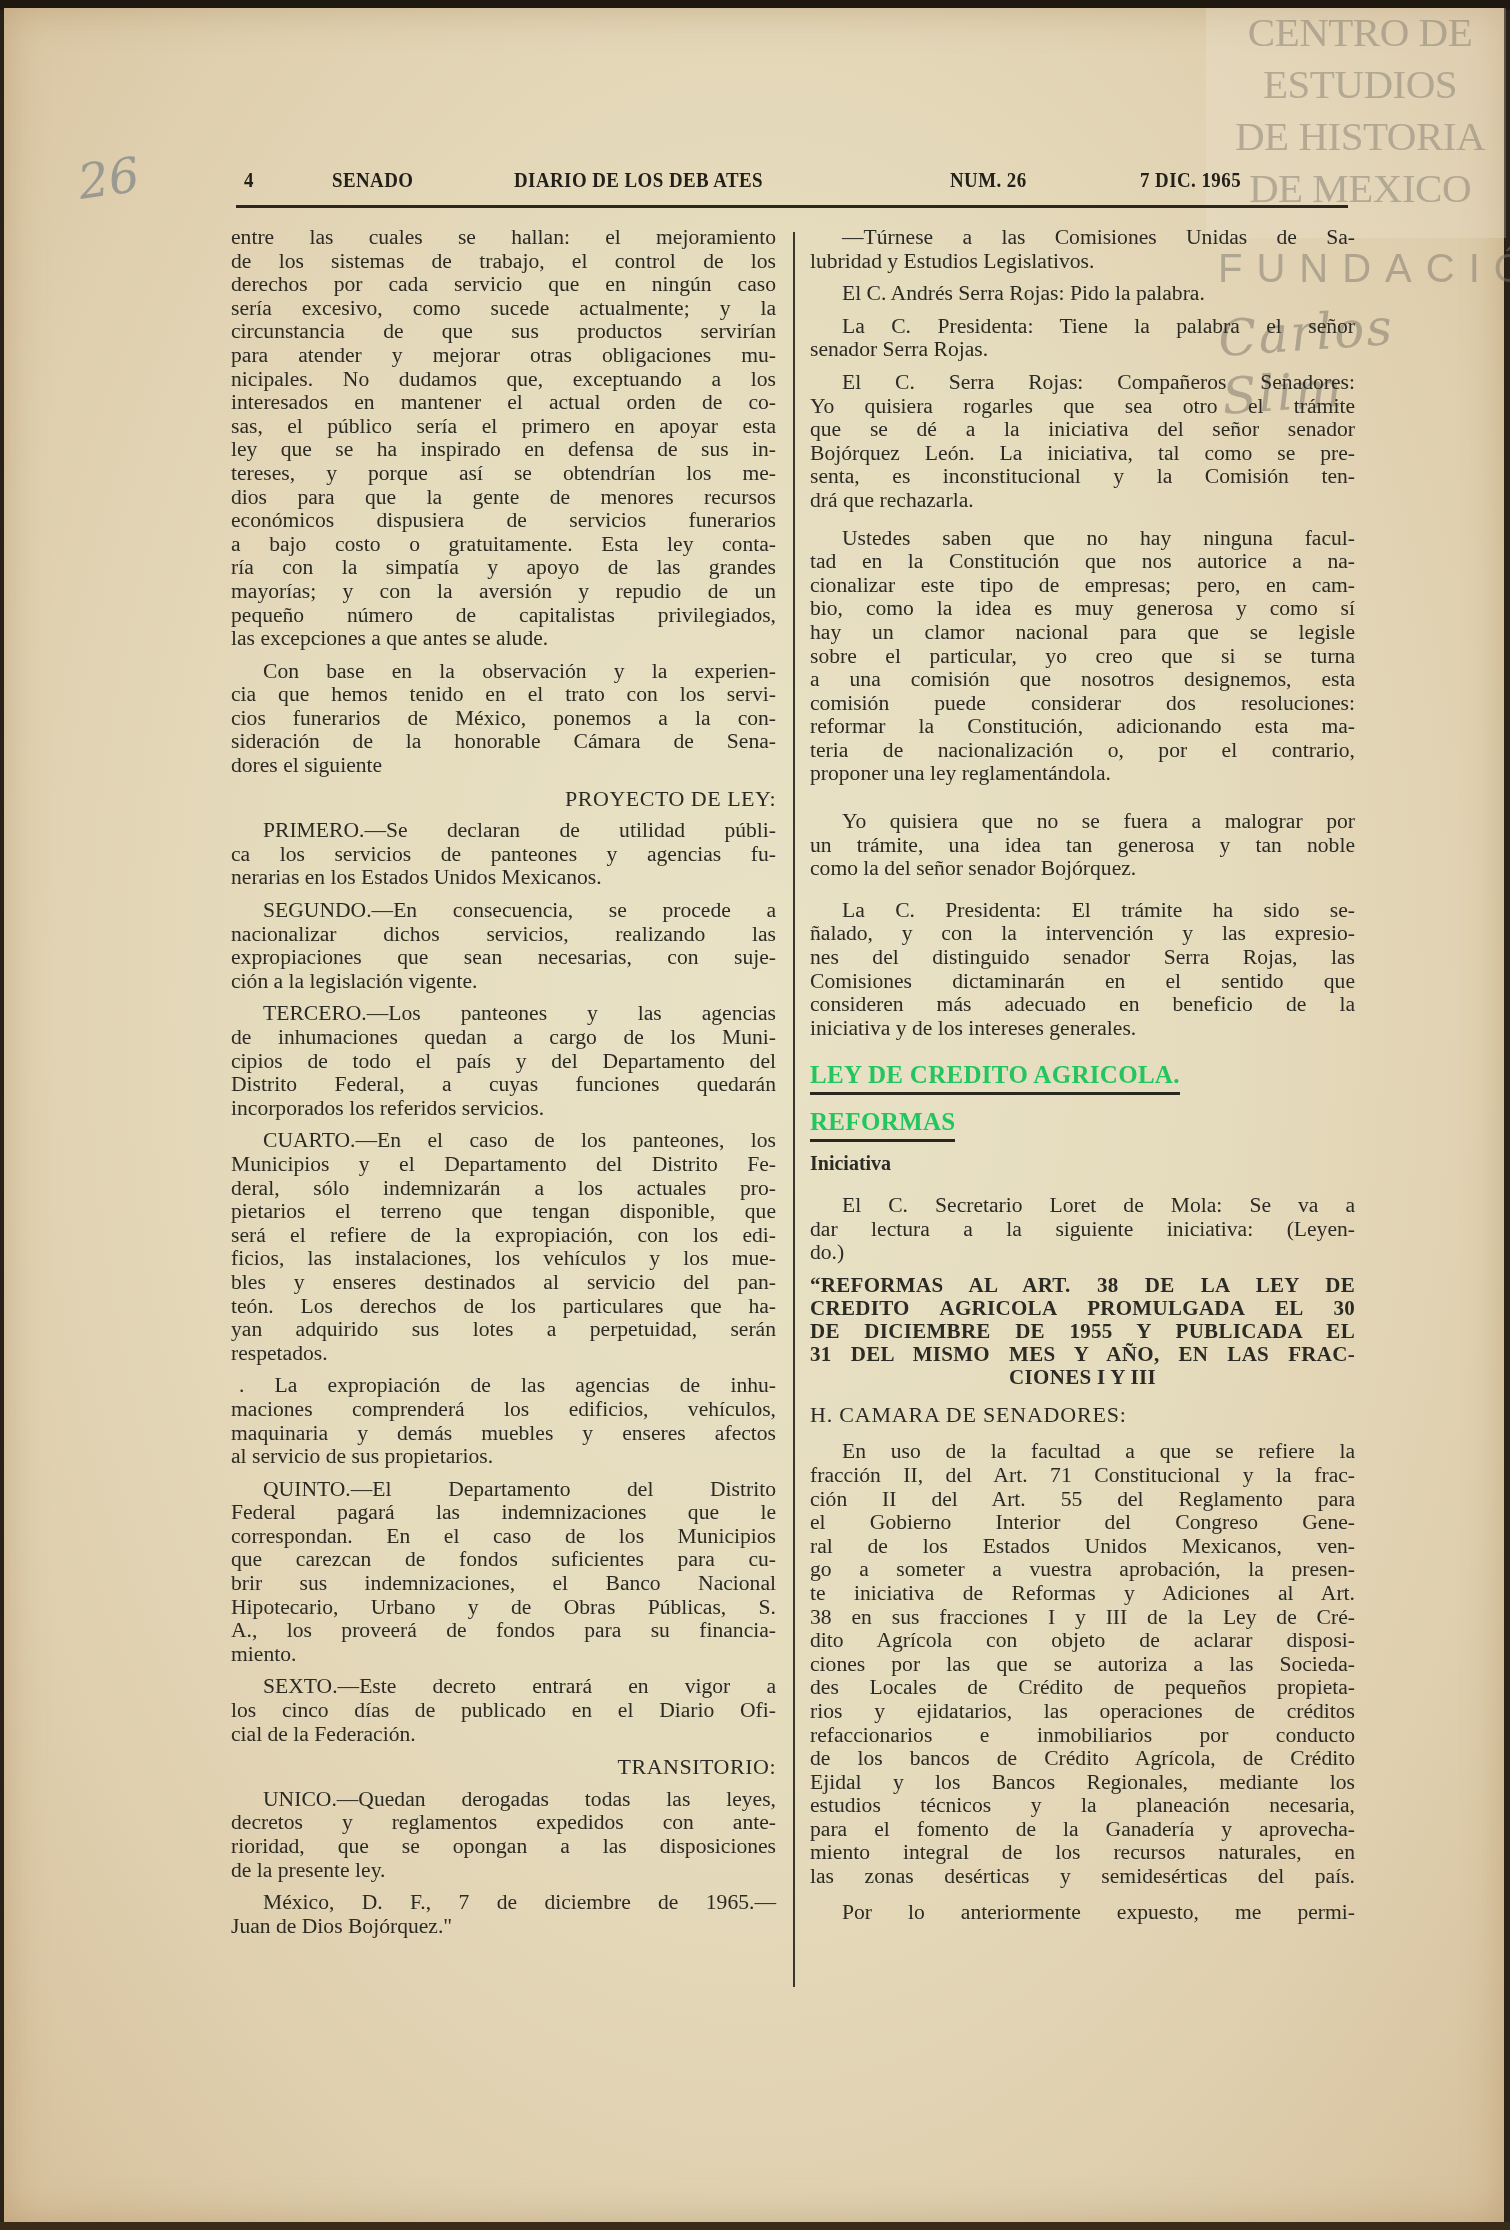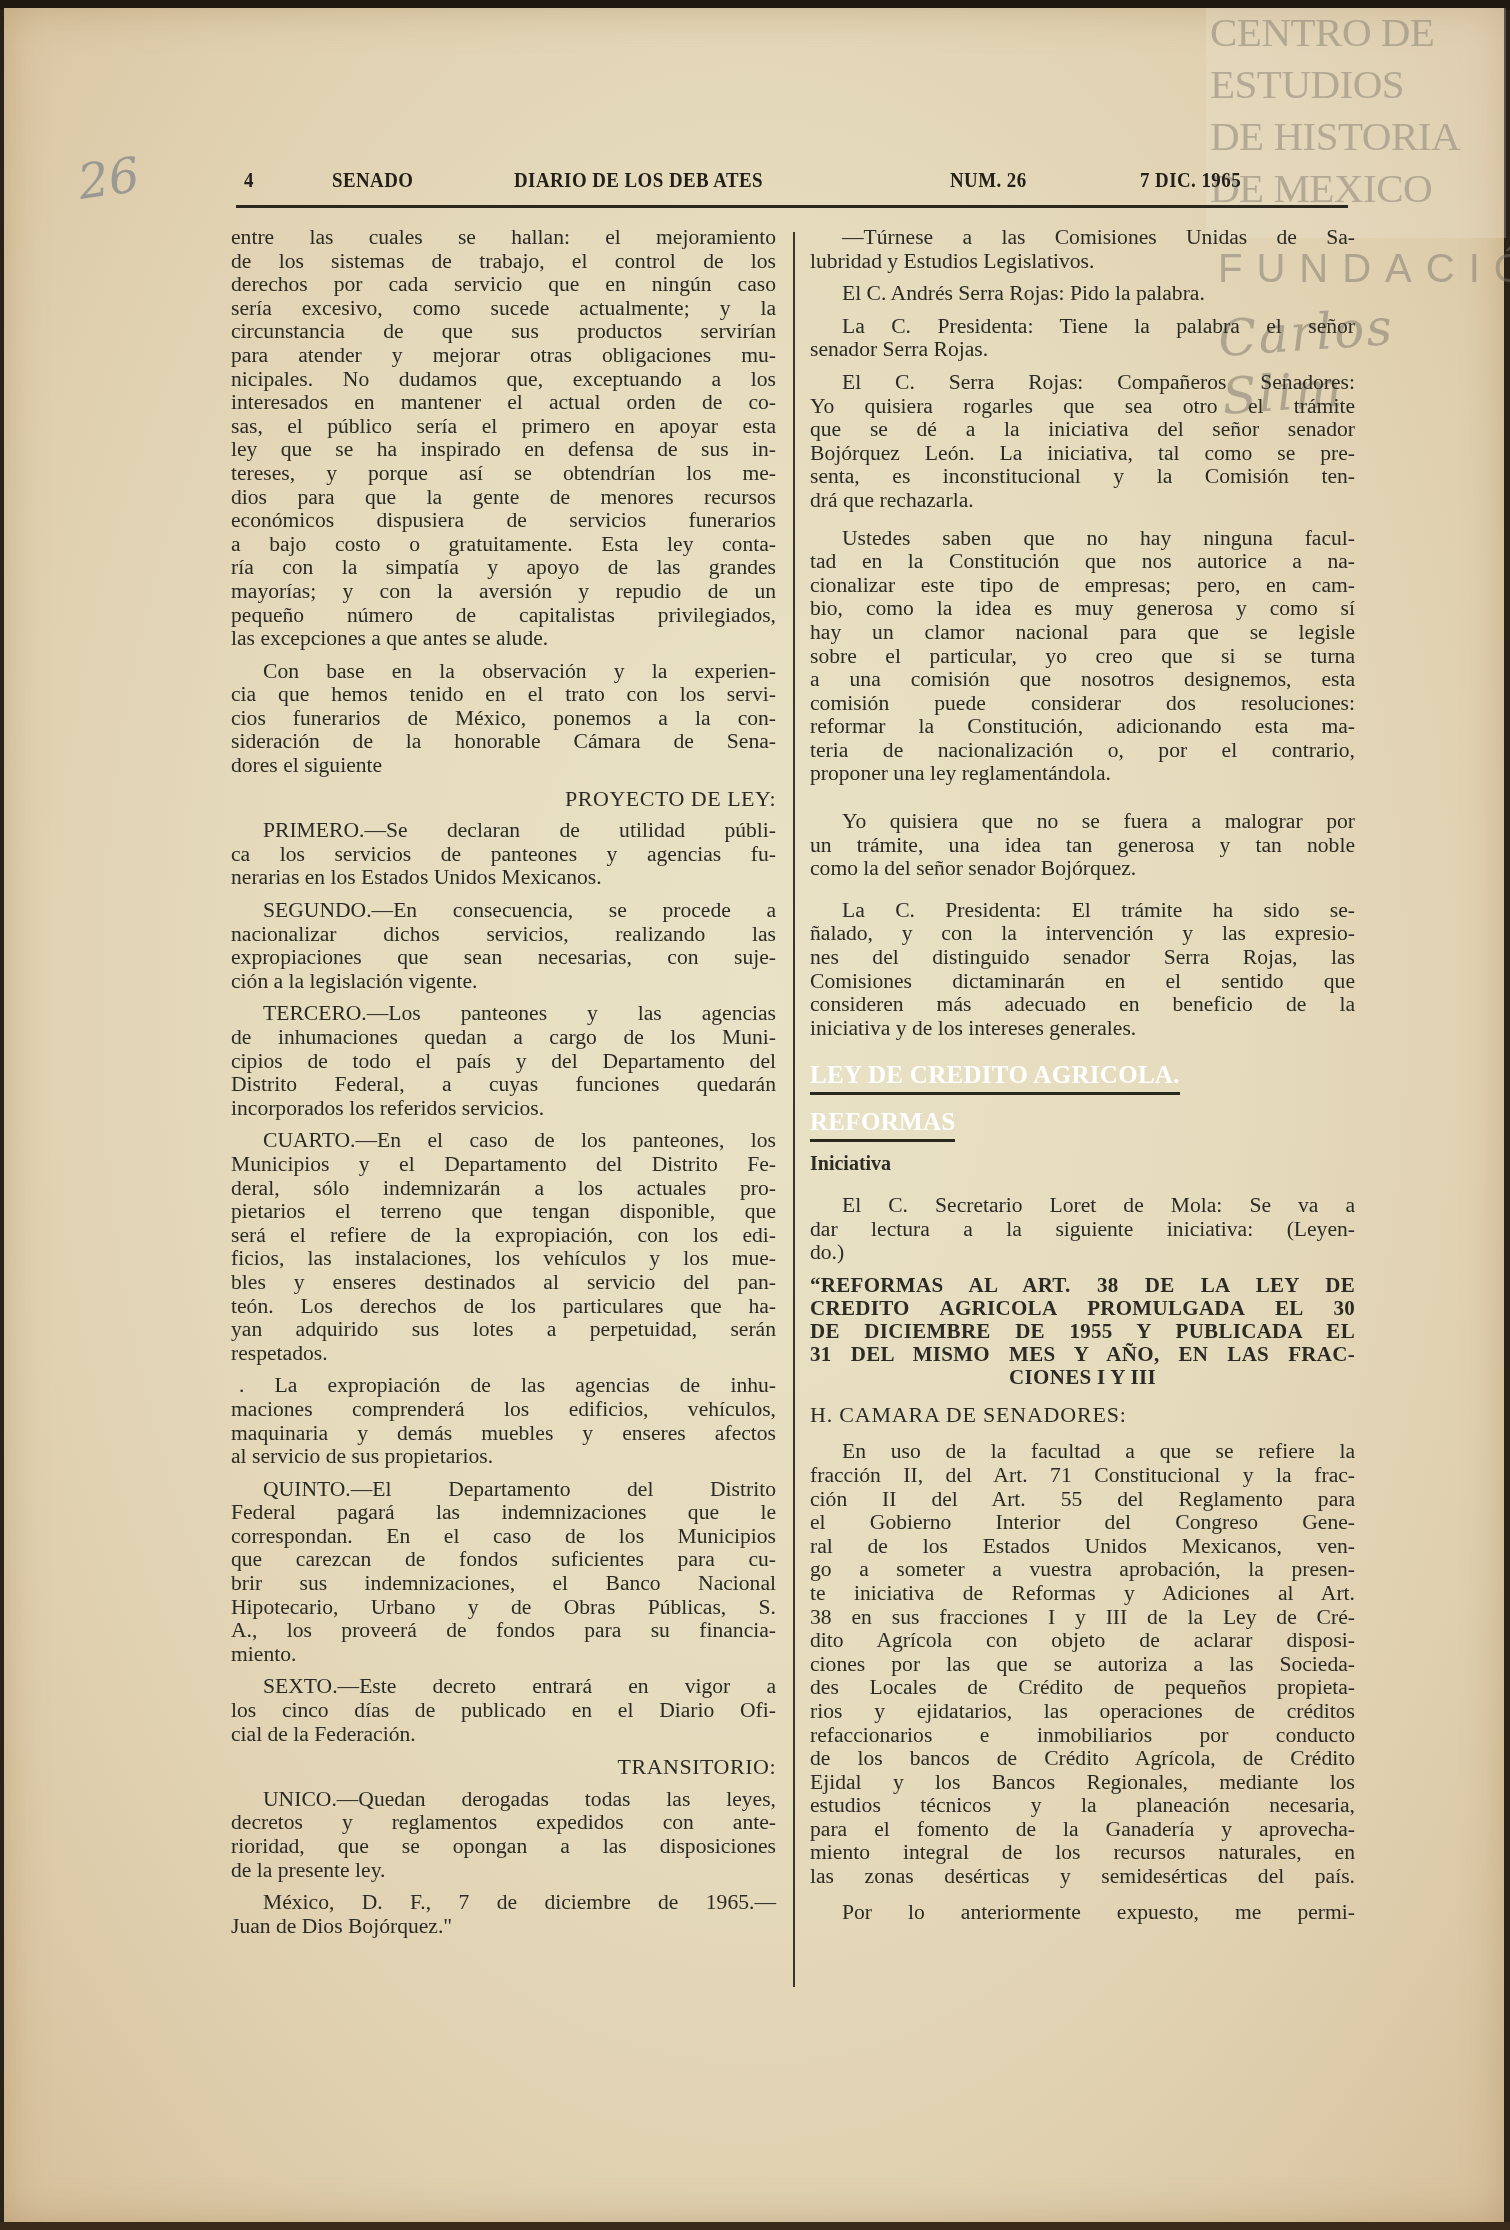--- a/index.html
+++ b/index.html
@@ -42,33 +42,33 @@
   .col p { margin:0 0 9px 0; text-indent: 32px; }
   .col p.noindent { text-indent: 0; }
   .col .ln { display:block; text-align: justify; text-align-last: justify; white-space: nowrap; }
   .col .ln.last { text-align-last: left; }
   .col .ln.center { text-align:right; text-align-last:center; }
   .col .spk { font-weight: normal; }
 
   .heading-c { text-align:right; font-size:22px; margin: 4px 0 12px 0; letter-spacing: 0.5px; text-indent:0 !important; }
 
   .sec-title {
-    font-weight:bold; font-size:25px; line-height:30px; color:#ffffff;
+    font-weight:bold; font-size:25px; line-height:30px; color:#22c55e;
     display:inline-block; border-bottom: 3px solid #2a271f; padding-bottom: 2px; margin: 6px 0 6px 0;
     letter-spacing: 0.3px;
   }
   .sub-title { font-weight:bold; font-size:20px; margin: 4px 0 14px 0; }
   .caps-bold {
     font-weight:bold; font-size:21px; line-height:23px; margin: 8px 0 14px 0; letter-spacing: 0.3px;
   }
   .caps-plain { font-size:22px; margin: 6px 0 14px 0; letter-spacing: 0.8px; }
 
   .wm {
     position:absolute; color: rgba(120,115,105,0.45);
-    font-family:"Liberation Serif", serif; font-size:41px; line-height:52px; 
+    font-family:"Liberation Serif", serif; font-size:41px; line-height:52px; text-align:center;
     width: 300px; left: 1210px; top: 6px; letter-spacing: -0.5px;
   }
   .wm-panel { position:absolute; left:1206px; top:8px; width:300px; height:230px; background: rgba(240,232,215,0.25); }
   .wm-fund {
     position:absolute; left:1218px; top:246px; font-family:"Liberation Sans", sans-serif;
     font-size:40px; letter-spacing:14px; color: rgba(125,120,110,0.5);
   }
   .wm-sig {
     position:absolute; left:1220px; top:300px; font-family:"DejaVu Serif", serif; font-style:italic;
     font-size:50px; color: rgba(110,105,95,0.45); transform: rotate(-4deg); letter-spacing: 2px;

